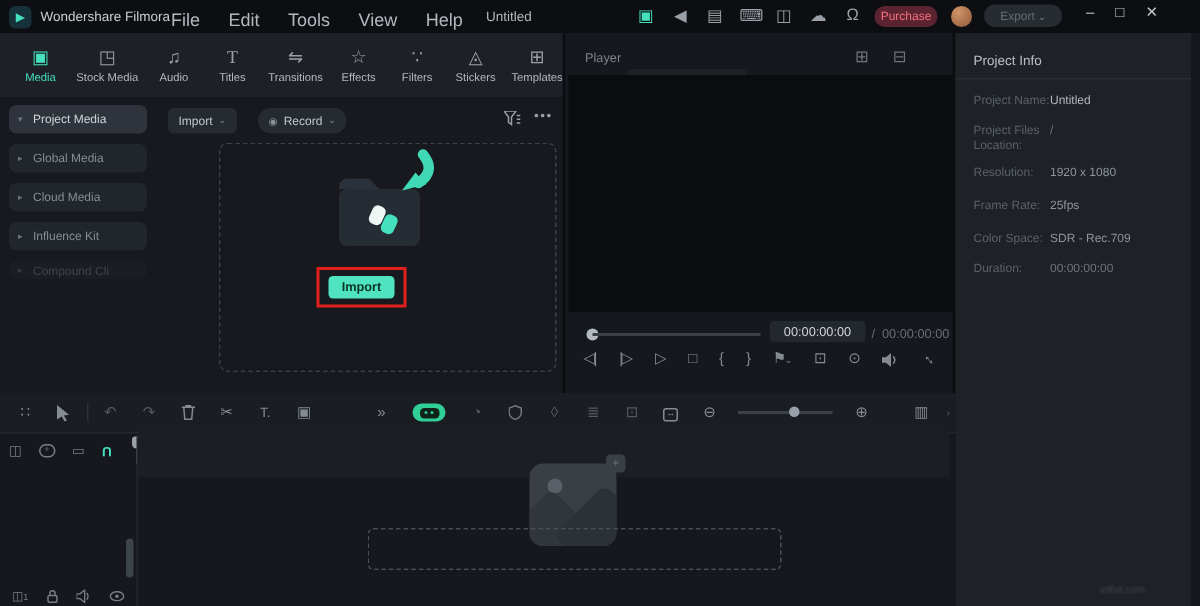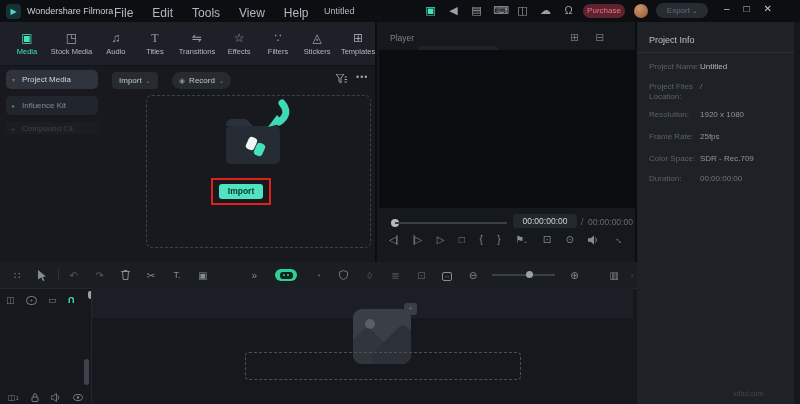--- a/index.html
+++ b/index.html
@@ -219,20 +219,28 @@
       <div class="tab">
         <span class="t-ico">⊞</span>
         <span class="t-lbl">Templates</span>
       </div>
     </div>
 
     <div id="side" class="abs">
       <div class="side-item sel">
         <span class="arr">▾</span>
         <span>Project Media</span>
+      </div>
+      <div class="side-item">
+        <span class="arr">▸</span>
+        <span>Global Media</span>
+      </div>
+      <div class="side-item">
+        <span class="arr">▸</span>
+        <span>Cloud Media</span>
       </div>
       <div class="side-item">
         <span class="arr">▸</span>
         <span>Influence Kit</span>
       </div>
       <div class="side-item fade">
         <span class="arr">▸</span>
         <span>Compound Cli</span>
       </div>
     </div>

